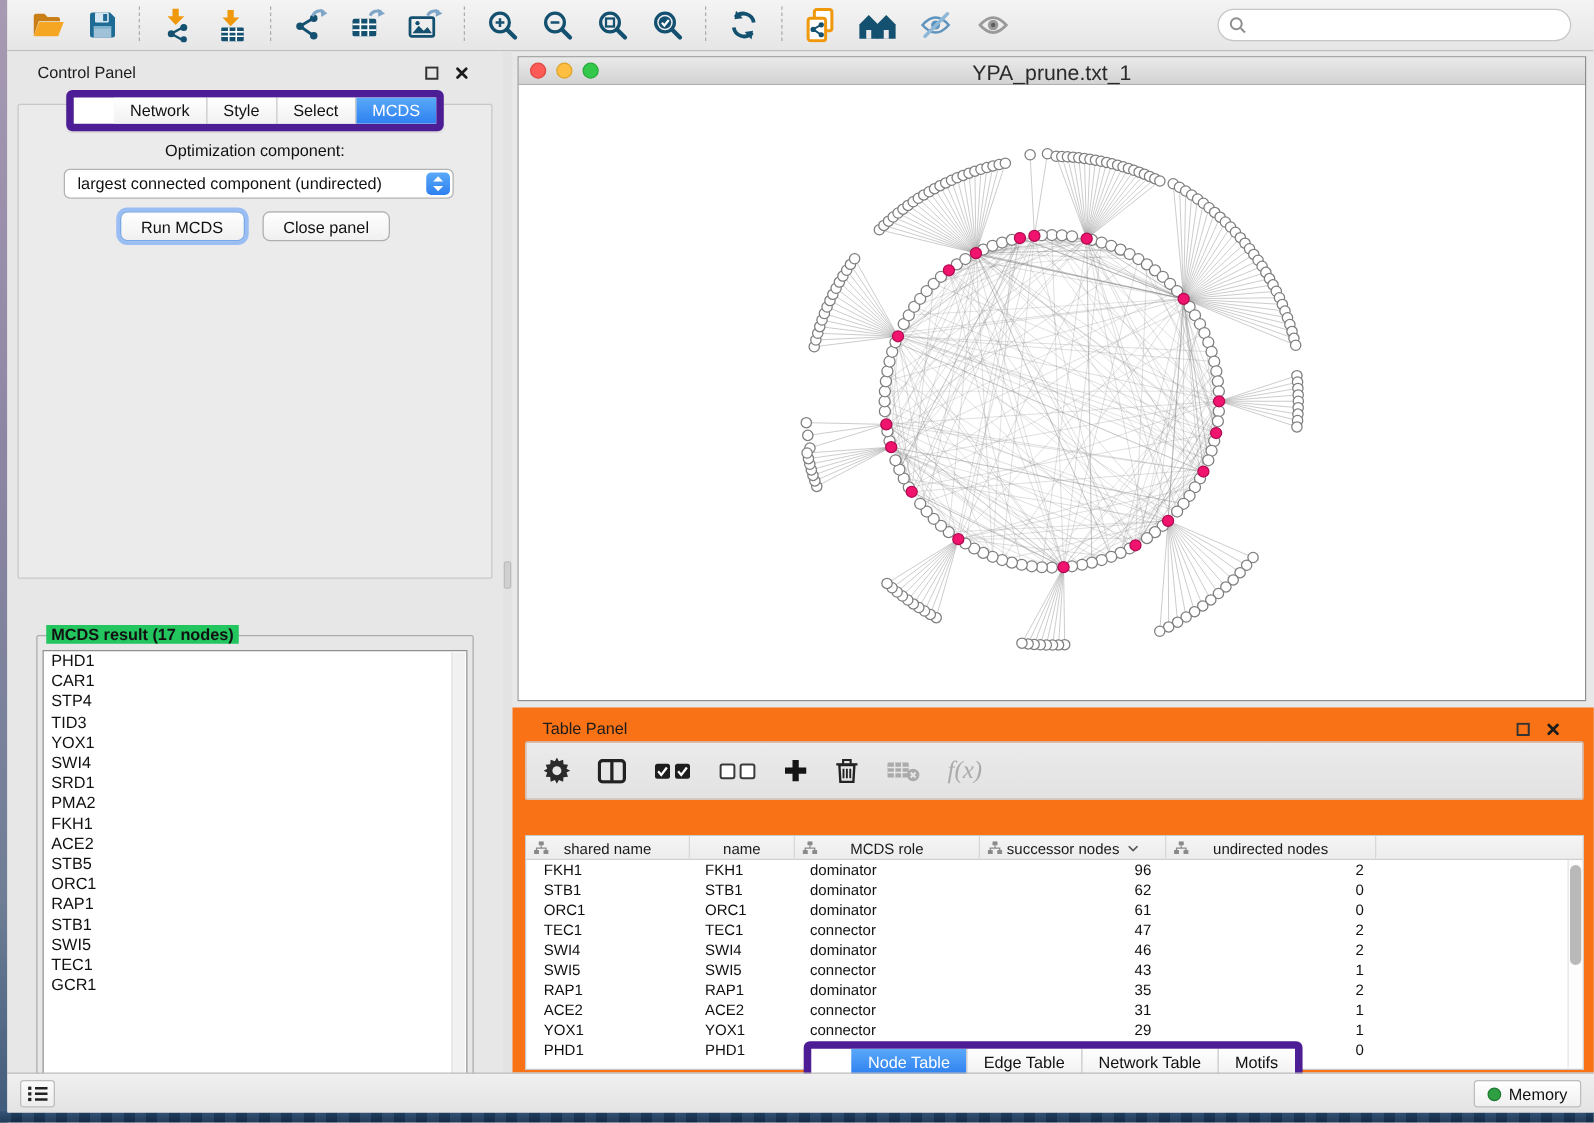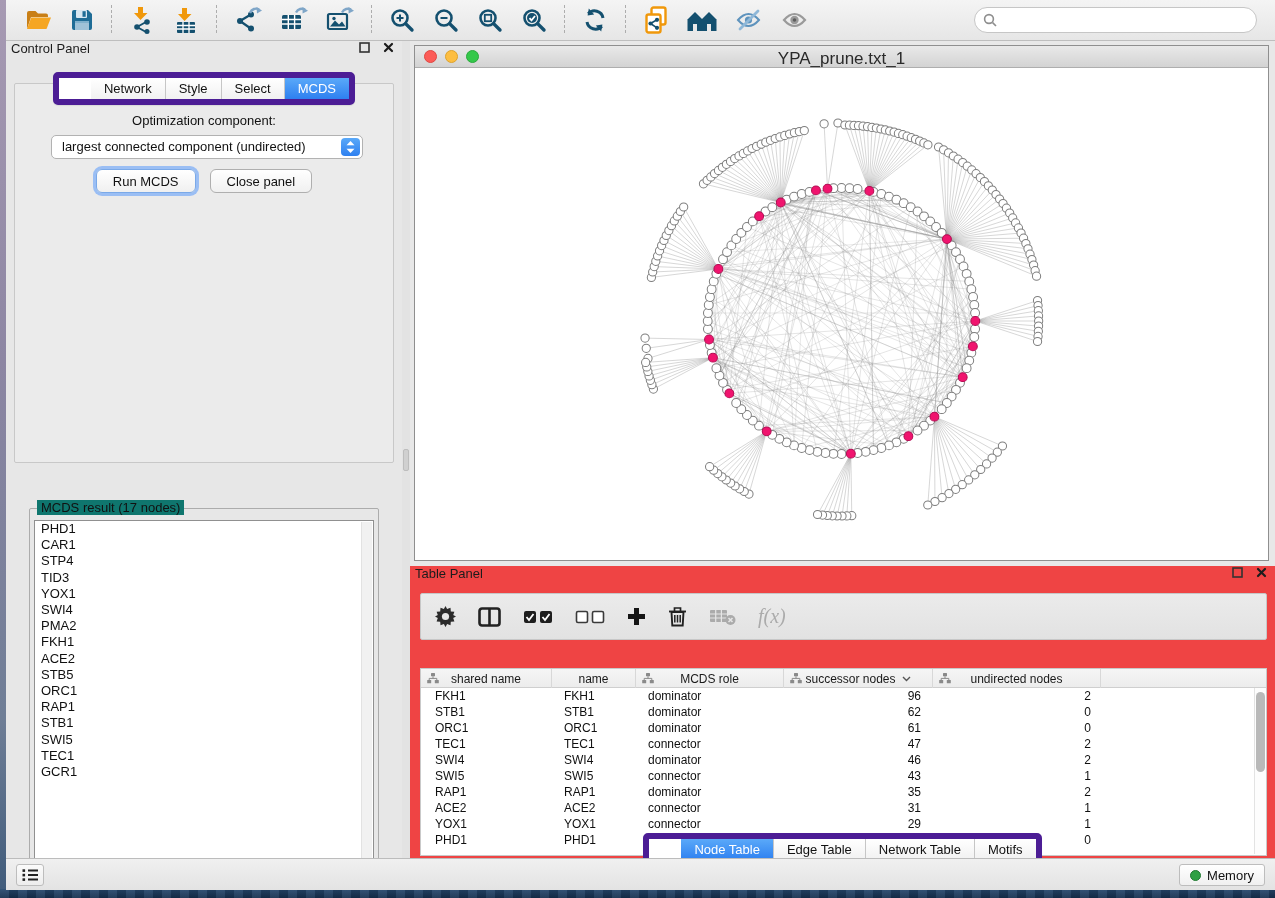--- a/index.html
+++ b/index.html
@@ -12,58 +12,58 @@
   
   .toolbar { position:absolute; left:0; top:0; right:0; height:41px; background:linear-gradient(#F4F4F4,#E6E6E6); border-bottom:1px solid #BEBEBE; display:flex; align-items:center; padding-left:10px; }
   .tb-btn { background:transparent; border:none; padding:2px 3px; margin:0 6px; display:flex; align-items:center; cursor:default; }
   .tb-sep { width:1px; height:30px; margin:0 8px; background-image:linear-gradient(#ADADAD 55%, transparent 45%); background-size:1px 5px; }
   .search-wrap { position:absolute; right:18px; top:7px; width:283px; height:26px; }
   .search-wrap input { width:100%; height:100%; border:1px solid #C6C6C6; border-radius:13px; background:#fff; padding:0 10px 0 28px; font-size:13px; color:#333; outline:none; }
   .search-wrap .mag { position:absolute; left:9px; top:6px; }
 
   
   .control-panel { position:absolute; left:0; top:41px; width:396px; height:817px; background:#E7E7E7; }
-  .panel-head { position:absolute; left:0; top:0; right:0; height:24px; display:flex; align-items:flex-start; padding:0 5px; }
+  .panel-head { position:absolute; left:0; top:0; right:0; height:24px; display:flex; align-items:flex-end; padding:0 24px; }
   .panel-title { font-size:13px; color:#1c1c1c; flex:1; }
   .win-btn { background:none; border:none; padding:1px 3px; margin-left:7px; display:flex; align-items:center; cursor:default; }
   .cp-tabs { position:absolute; top:31px; left:0; right:0; display:flex; justify-content:center; z-index:3; }
   .seg { display:inline-flex; border:6px solid #4c1d95; border-radius:5px; overflow:hidden; background:#fff; box-shadow:0 1px 1px rgba(0,0,0,.08);padding-left:32px; }
   .seg .tab { padding:2px 13px; font-size:13px; line-height:17px; color:#111; background:linear-gradient(#FFFFFF,#F1F1F1); border-left:1px solid #C6C6C6; cursor:default; white-space:nowrap; }
   .seg .tab:first-child { border-left:none; }
   .seg .tab.active { background:linear-gradient(var(--accent-light,#5AA9F9),var(--accent,#2E80F0)); color:#fff; }
   .cp-content { position:absolute; top:42px; left:8px; right:8px; height:380px; background:#EBEBEB; border:1px solid #C8C8C8; border-radius:2px; }
   .opt-label { position:absolute; top:29px; left:0; right:0; text-align:center; font-size:13px; color:#111; }
   .dropdown { position:absolute; top:51px; left:36px; width:312px; height:24px; background:#fff; border:1px solid #B2B2B2; border-radius:5px; font-size:13px; line-height:22px; padding-left:10px; color:#111; cursor:default; }
   .dd-stepper { position:absolute; right:2px; top:2px; width:19px; height:18px; border-radius:4px; background:linear-gradient(var(--accent-light,#6FB5FB),var(--accent,#2E7EF0)); display:flex; align-items:center; justify-content:center; }
   .btn-row { position:absolute; top:85px; left:0; right:0; display:flex; justify-content:center; gap:14px; }
   .aq-btn { height:24px; padding:0 16px; font-size:13px; color:#111; background:linear-gradient(#FFFFFF,#F0F0F0); border:1px solid #AFAFAF; border-radius:6px; cursor:default;text-align:right; }
   .aq-btn.focused { box-shadow:0 0 0 3px rgba(100,160,250,.6); border-color:#7AA9E8; }
   .mcds-fieldset { position:absolute; left:14px; right:14px; top:424px; height:374px; border:1px solid #ACACAC; border-radius:2px; }
-  .mcds-legend { position:absolute; top:-9px; left:7px; background:#0f766e; padding:0 4px; font-size:13px; color:#111; }
+  .mcds-legend { position:absolute; top:-9px; left:7px; background:#22c55e; padding:0 4px; font-size:13px; color:#111;font-weight:bold; }
   .mcds-list { position:absolute; left:4px; right:4px; top:11px; bottom:4px; background:#fff; border:1px solid #909090; overflow:hidden; }
   .mcds-item { font-size:13px; line-height:16.2px; padding-left:6px; color:#101010; }
   .mcds-track { position:absolute; top:1px; bottom:1px; right:1px; width:11px; background:#F1F1F1; border-left:1px solid #E2E2E2; }
   .v-splitter { position:absolute; left:396px; top:41px; width:8px; height:817px; background:#E3E3E3; cursor:col-resize; }
   .v-splitter .grip { position:absolute; top:408px; left:1px; width:6px; height:22px; background:#D0D0D0; border:1px solid #BDBDBD; border-radius:2px; }
 
   
   .right-col { position:absolute; left:404px; top:41px; right:0; height:817px; }
   .net-frame { position:absolute; left:4px; top:4px; right:6px; height:516px; border:1px solid #8F8F8F; background:#fff; }
   .net-titlebar { position:absolute; left:0; top:0; right:0; height:22px; background:linear-gradient(#E9E9E9,#D3D3D3); border-bottom:1px solid #AEAEAE; }
   .net-title { position:absolute; left:0; right:0; top:3px; text-align:center; font-size:17px; color:#2a2a2a; }
   .lights { position:absolute; left:9px; top:4px; display:flex; gap:8px; }
   .light { width:13px; height:13px; border-radius:50%; border:1px solid; cursor:default; }
   .light.red { background:#FC5B57; border-color:#DF4742; }
   .light.yellow { background:#FDBE41; border-color:#DEA32C; }
   .light.green { background:#34C84A; border-color:#2AA93C; }
   .net-canvas { position:absolute; left:0; top:22px; right:0; bottom:0; background:#fff; }
   .net-canvas svg { width:100%; height:100%; display:block; }
 
   
-  .table-panel { position:absolute; left:0; top:525px; right:0; height:292px; background:#ef4444; }
+  .table-panel { position:absolute; left:0; top:525px; right:0; height:292px; background:#f97316; }
   .tp-toolbar { position:absolute; left:10px; right:8px; top:27px; height:47px; background:linear-gradient(#EBEBEB,#E2E2E2); border:1px solid #C7C7C7; border-radius:2px; display:flex; align-items:center; padding-left:14px; }
   .tp-btn { background:none; border:none; margin-right:22px; display:flex; align-items:center; cursor:default; }
   .fx { font-family:"Liberation Serif",serif; font-style:italic; font-size:20px; color:#ABABAB; }
   .table-box { position:absolute; left:10px; right:8px; top:75px; height:188px; background:#fff; border:1px solid #C9C9C9;margin-top:27px; }
   .t-header { position:absolute; left:0; right:0; top:0; height:19px; background:linear-gradient(#F5F5F5,#ECECEC); border-bottom:1px solid #CFCFCF; display:flex; }
   .h-cell { position:relative; height:19px; border-right:1px solid #D8D8D8; display:flex; align-items:center; justify-content:center; font-size:12px; color:#1a1a1a; cursor:default; }
   .h-cell .hier { position:absolute; left:6px; top:4px; }
   .h-cell .sort { margin-left:6px; display:flex; }
   .t-body { position:absolute; left:0; right:0; top:19px; bottom:0; overflow:hidden; }
   .t-row { display:flex; height:16px; line-height:16px; font-size:12px; color:#101010; }
@@ -282,20 +282,21 @@
       </div>
       <div class="mcds-fieldset">
         <span class="mcds-legend">MCDS result (17 nodes)</span>
         <div class="mcds-list" id="mcds-list">
             <div class="mcds-item">PHD1</div>
             <div class="mcds-item">CAR1</div>
             <div class="mcds-item">STP4</div>
             <div class="mcds-item">TID3</div>
             <div class="mcds-item">YOX1</div>
             <div class="mcds-item">SWI4</div>
+            <div class="mcds-item">SRD1</div>
             <div class="mcds-item">PMA2</div>
             <div class="mcds-item">FKH1</div>
             <div class="mcds-item">ACE2</div>
             <div class="mcds-item">STB5</div>
             <div class="mcds-item">ORC1</div>
             <div class="mcds-item">RAP1</div>
             <div class="mcds-item">STB1</div>
             <div class="mcds-item">SWI5</div>
             <div class="mcds-item">TEC1</div>
             <div class="mcds-item">GCR1</div>

